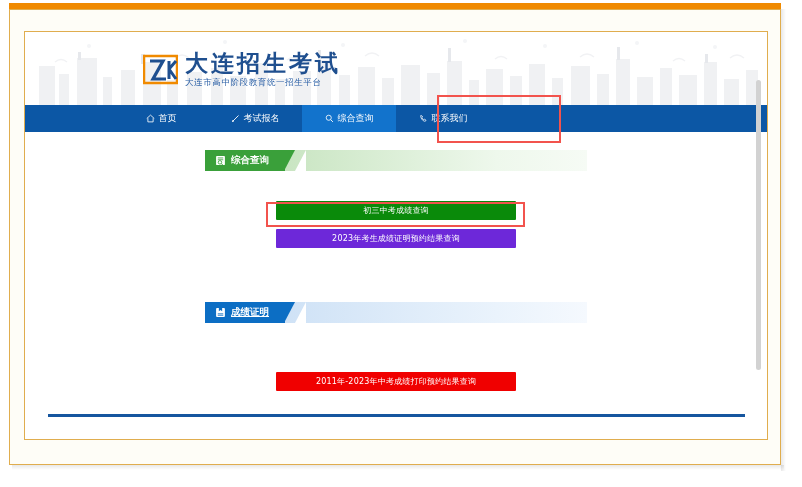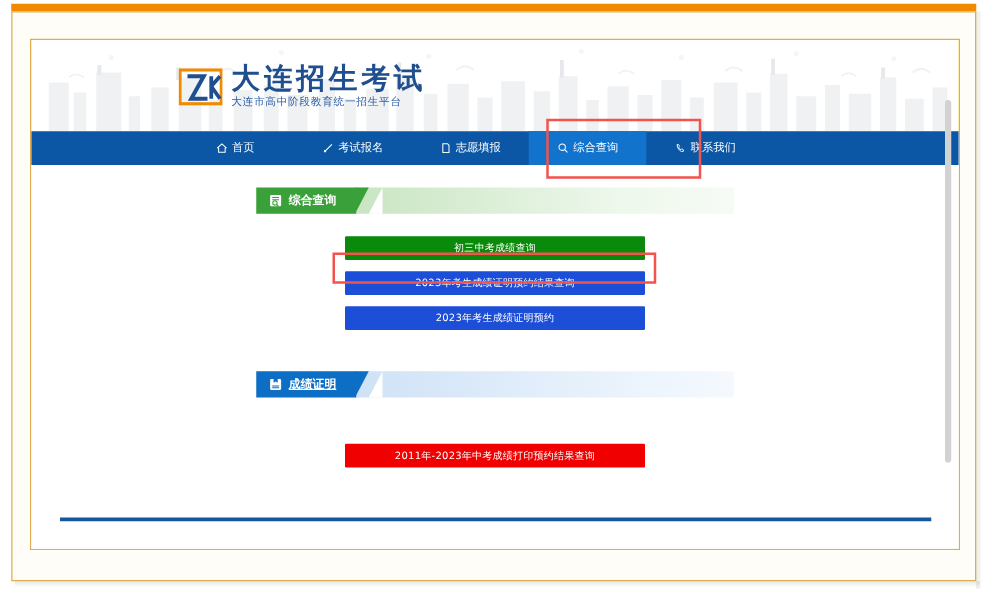--- a/index.html
+++ b/index.html
@@ -121,21 +121,21 @@
     white-space: nowrap;
   }
 
   
   #nav-bar {
     position: relative;
     height: 27px;
     background: #0c57a5;
     display: flex;
     align-items: stretch;
-    padding-left: 116px;
+    padding-left: 89px;
     box-sizing: border-box;
   }
   .nav-item {
     display: flex;
     align-items: center;
     justify-content: center;
     gap: 4px;
     color: #ffffff;
     font-size: 9px;
     padding: 0 8px;
@@ -234,42 +234,42 @@
     position: absolute;
     left: 10px; top: 0;
     width: 0; height: 0;
     border-style: solid;
     border-width: 0 0 21px 11px;
     border-color: transparent transparent #ffffff transparent;
   }
 
   .button-list {
     width: 240px;
-    margin: 4px auto;
+    margin: 16px auto;
     display: flex;
     flex-direction: column;
     align-items: center;
     text-align: right;
   }
   .action-btn {
     width: 240px;
     height: 19px;
     display: flex;
     align-items: center;
     justify-content: center;
     color: #ffffff;
     font-size: 8px;
     letter-spacing: 0.2px;
     cursor: pointer;
     box-sizing: border-box;
     white-space: nowrap;
     border-radius: 1px;
   }
   .btn-green { background: #0a8a0a; }
-  .btn-blue  { background: #1d4ed8; }
+  .btn-blue  { background: #6d28d9; }
   .btn-red   { background: #f00000; }
 
   
   #footer-line {
     position: absolute;
     left: 23px;
     bottom: 23px;
     width: 697px;
     height: 3px;
     background: #16569f;
@@ -424,28 +424,20 @@
 
       <div class="nav-item">
         <span class="nav-icon">
           <svg viewBox="0 0 12 12" width="9" height="9">
               <path d="M2 10 L10 2 M2 10 L2.4 8.2 M2 10 L3.8 9.6" fill="none" stroke="#ffffff" stroke-width="1.2"></path>
             </svg>
         </span>
         <span>考试报名</span>
       </div>
 
-      <div class="nav-item">
-        <span class="nav-icon">
-          <svg viewBox="0 0 12 12" width="9" height="9">
-              <path d="M3 1.3 H8 L9.6 3 V10.7 H3 Z" fill="none" stroke="#ffffff" stroke-width="1.1"></path>
-            </svg>
-        </span>
-        <span>志愿填报</span>
-      </div>
 
       <div class="nav-item active">
         <span class="nav-icon">
           <svg viewBox="0 0 12 12" width="9" height="9">
               <circle cx="5" cy="5" r="3.4" fill="none" stroke="#ffffff" stroke-width="1.1"></circle>
               <path d="M7.6 7.6 L10.6 10.6" stroke="#ffffff" stroke-width="1.2"></path>
             </svg>
         </span>
         <span>综合查询</span>
       </div>
@@ -477,21 +469,20 @@
         </div>
         <div class="sh-rest"></div>
       </div>
 
       <div style="height:14px"></div>
       <div class="button-list">
         <div class="action-btn btn-green">初三中考成绩查询</div>
         <div style="height:9px"></div>
         <div class="action-btn btn-blue">2023年考生成绩证明预约结果查询</div>
         <div style="height:9px"></div>
-        <div class="action-btn btn-blue">2023年考生成绩证明预约</div>
       </div>
 
       <div style="height:29px"></div>
       <div class="section-header section-blue">
         <div class="sh-tab">
           <span class="sh-icon">
             <svg viewBox="0 0 12 12" width="11" height="11">
               <rect x="1.2" y="1.2" width="9.6" height="9.6" rx="1" fill="#ffffff"></rect>
               <path d="M4.2 1.2 V4.6 L6 3.4 L7.8 4.6 V1.2" fill="#0c6ec4"></path>
               <path d="M3 7.4 H9 M3 9 H9" stroke="#0c6ec4" stroke-width="0.9"></path>

